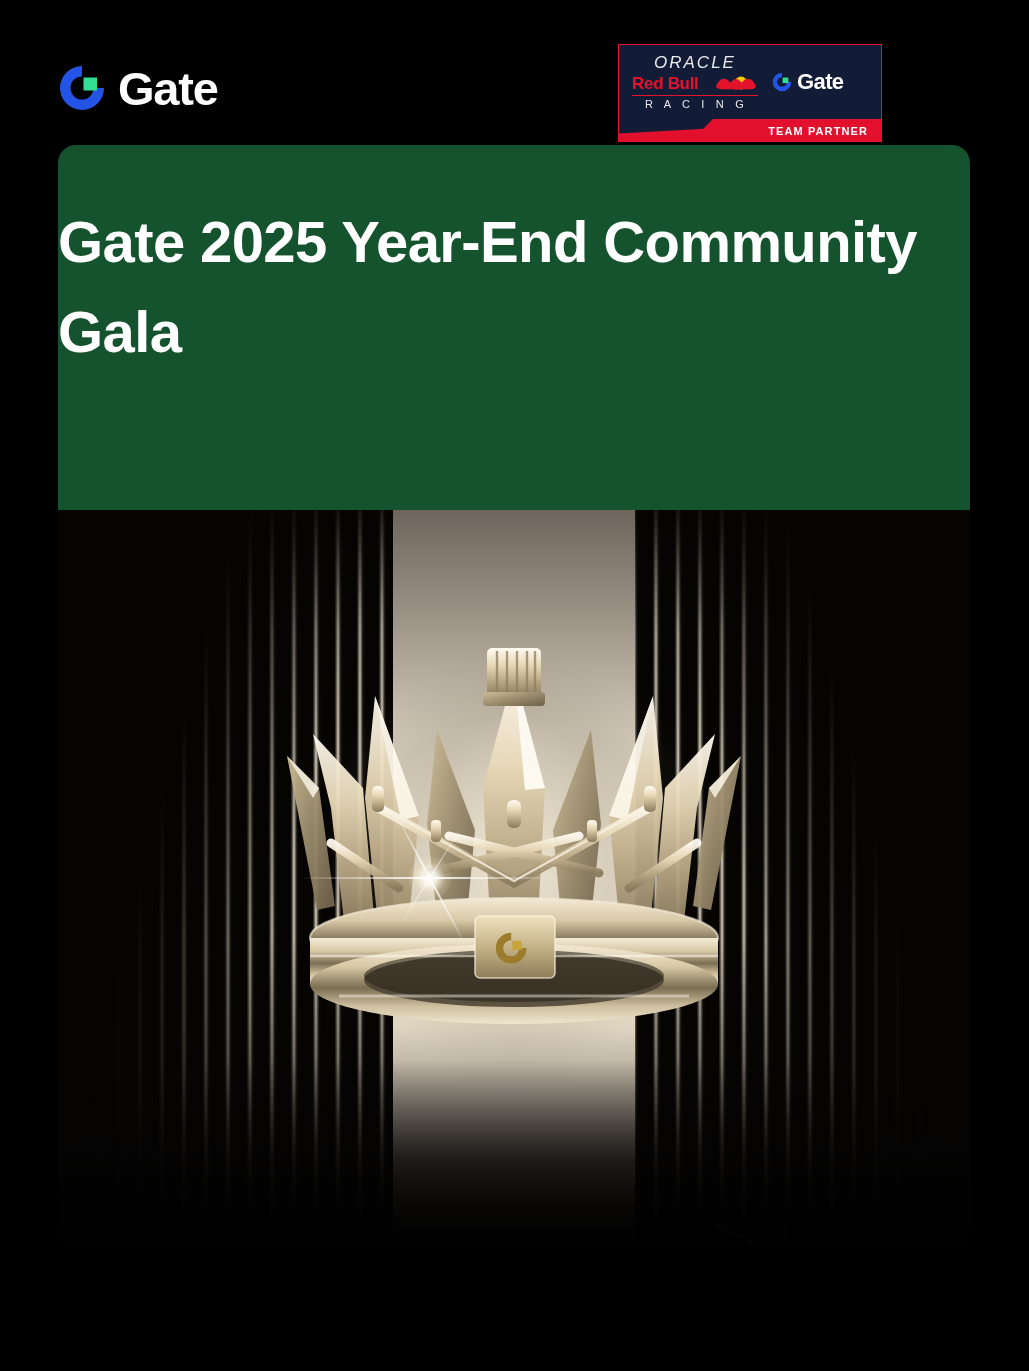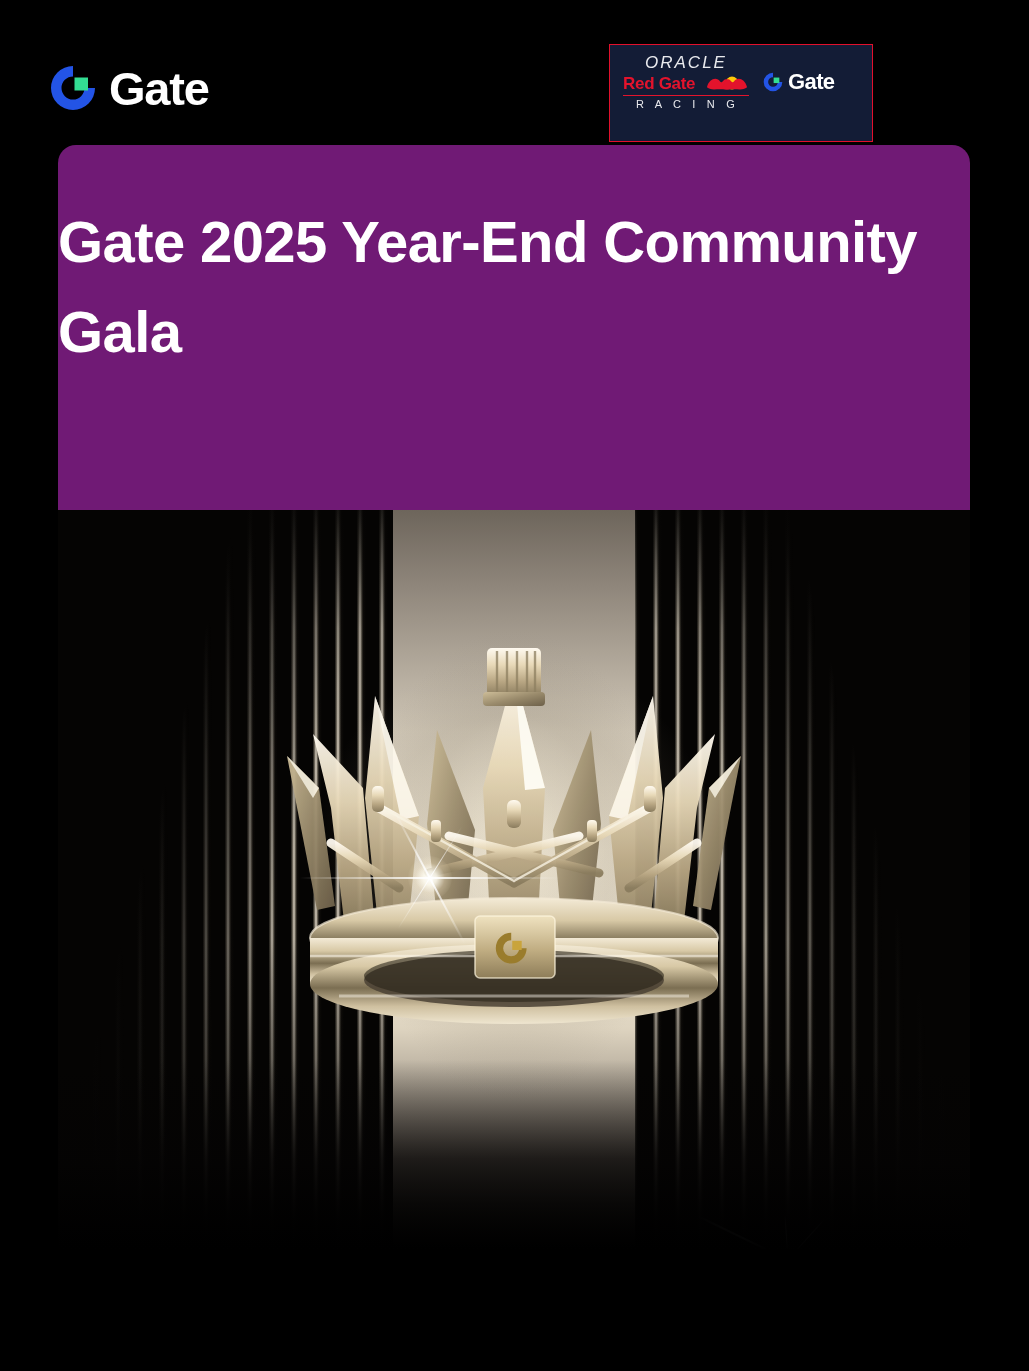--- a/index.html
+++ b/index.html
@@ -5,21 +5,21 @@
   * { margin:0; padding:0; box-sizing:border-box; }
   html, body {
     width:1029px; height:1371px;
     background:#000000;
     font-family:"Liberation Sans", sans-serif;
     overflow:hidden;
   }
   .page { position:relative; width:1029px; height:1371px; background:#000; }
 
   
-  .header { position:absolute; top:0; left:3px; width:914px; height:145px; }
+  .header { position:absolute; top:0; left:12px; width:914px; height:145px; }
 
   .brand-logo {
     position:absolute; left:44px; top:62px;
     display:flex; align-items:center; gap:10px;
   }
   .mark { position:relative; width:52px; height:52px; flex:none; }
   .mark svg { display:block; width:52px; height:52px; }
   .brand-word {
     color:#ffffff; font-size:47px; font-weight:700;
     letter-spacing:-1.2px; line-height:1; font-family:"Liberation Sans", sans-serif;
@@ -93,21 +93,21 @@
     position:absolute; right:13px; bottom:4px;
     color:#ffffff; font-size:11px; font-weight:700; letter-spacing:1.1px;
     line-height:1; font-family:"Liberation Sans", sans-serif;
     z-index:3;
   }
 
   
   .card {
     position:absolute; left:58px; top:145px;
     width:912px; height:1226px;
-    background:#701a75;
+    background:#14532d;
     border-radius:18px 18px 0 0;
     overflow:hidden;
   }
 
   .card-title {
     position:absolute; left:-10px; top:52px; width:920px;
     padding:0 10px;
     color:#ffffff; font-size:58px; font-weight:700;
     line-height:90px; letter-spacing:-0.6px;
     font-family:"Liberation Sans", sans-serif;
@@ -250,21 +250,21 @@
       </span>
       <span class="brand-word">Gate</span>
     </div>
 
     <div class="partner-badge">
       <div class="badge-inner">
 
         <div class="rbr-block">
           <div class="rbr-oracle">ORACLE</div>
           <div class="rbr-redbull-row">
-            <span class="rbr-redbull">Red Gate</span>
+            <span class="rbr-redbull">Red Bull</span>
             <span class="bulls">
               <svg viewBox="0 0 44 17" xmlns="http://www.w3.org/2000/svg">
                 <circle cx="27" cy="8" r="6.4" fill="#FFC907"></circle>
                 <path d="M2 12 C4 5 9 2.5 13 4.5 C15 5.5 15.5 8 17 7 C18.5 6 19.5 3.5 22 4.5 C24.5 5.5 24 9 26 11 C28 13 24 15 20 14.5 C14 13.8 8 15 5.5 14 C3.5 13.3 2 12.8 2 12 Z" fill="#E3132C"></path>
                 <path d="M42 12 C40 5 35 2.5 31 4.5 C29 5.5 28.5 8 27 7 C25.5 6 24.5 3.5 22 4.5 C19.5 5.5 20 9 18 11 C16 13 20 15 24 14.5 C30 13.8 36 15 38.5 14 C40.5 13.3 42 12.8 42 12 Z" fill="#E3132C"></path>
               </svg>
             </span>
           </div>
           <div class="rbr-rule"></div>
           <div class="rbr-racing">R A C I N G</div>
@@ -273,20 +273,25 @@
         <div class="badge-gate">
           <span class="mark-sm">
             <svg viewBox="0 0 52 52" xmlns="http://www.w3.org/2000/svg">
               <path d="M26 4 A22 22 0 1 0 48 26 L37.5 26 A11.5 11.5 0 1 1 26 14.5 Z" fill="#2354E6"></path>
               <rect x="27.5" y="15.5" width="13.5" height="13" fill="#33DD93"></rect>
             </svg>
           </span>
           <span class="word-sm">Gate</span>
         </div>
 
+        <div class="team-partner">
+          <div class="tp-shape2"></div>
+          <div class="tp-shape"></div>
+          <div class="tp-label">TEAM PARTNER</div>
+        </div>
 
       </div>
     </div>
   </div>
 
   <div class="card">
 
     <h1 class="card-title">Gate 2025 Year-End Community Gala</h1>
 
     <div class="hero">

